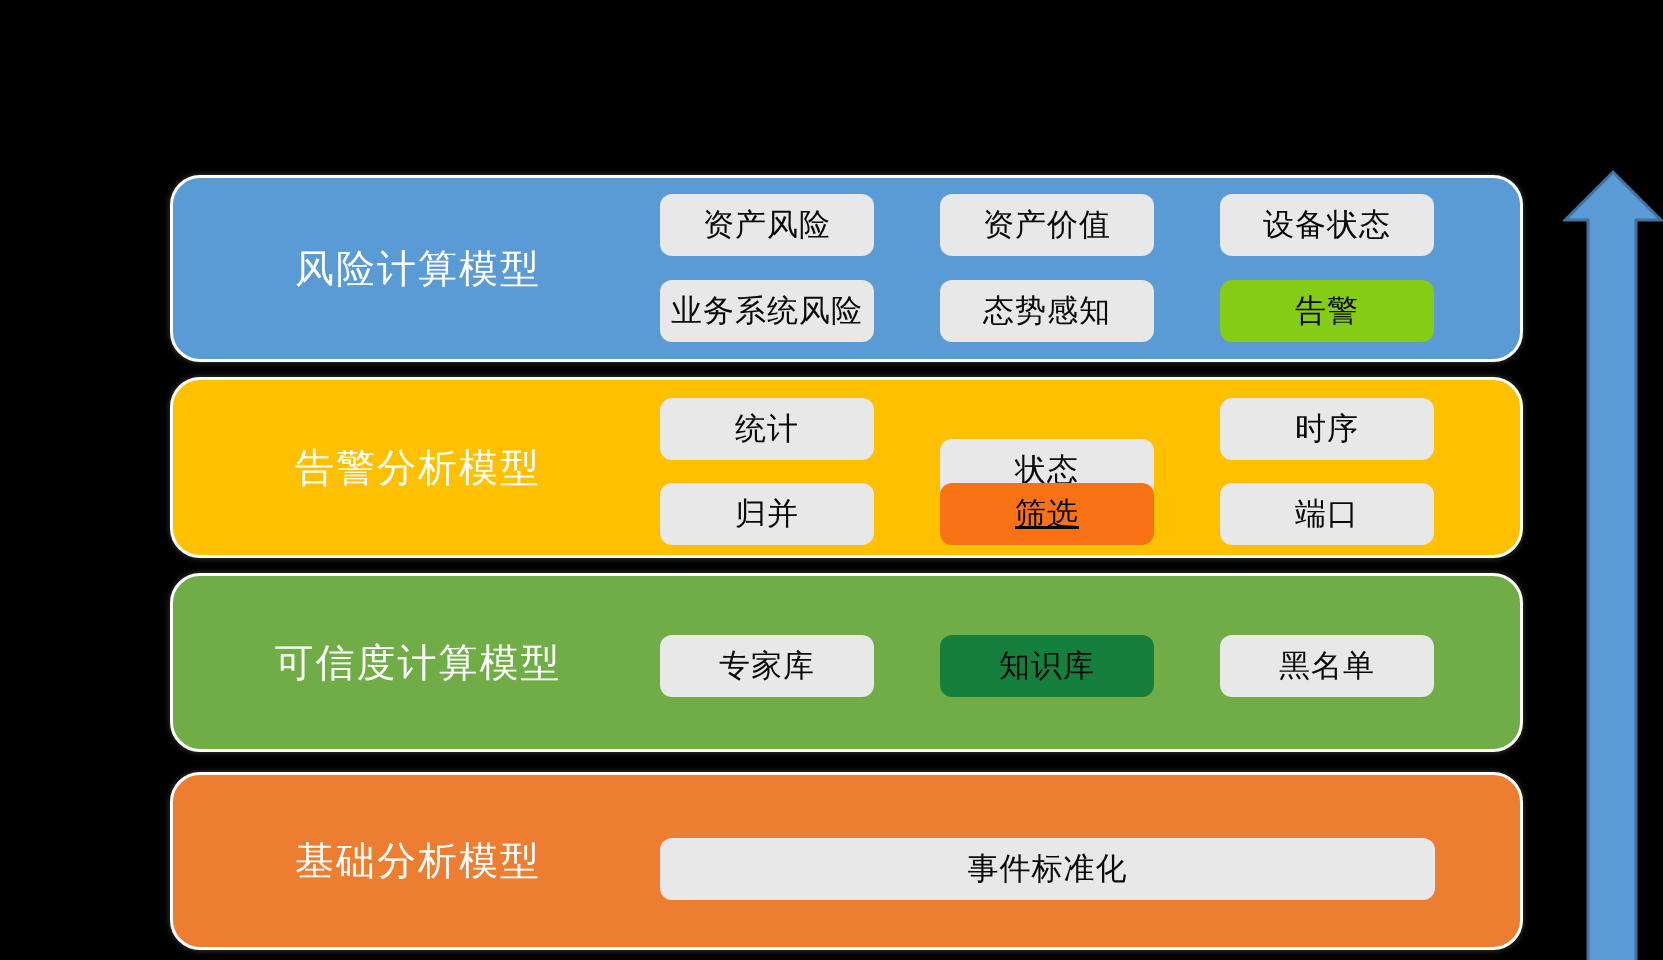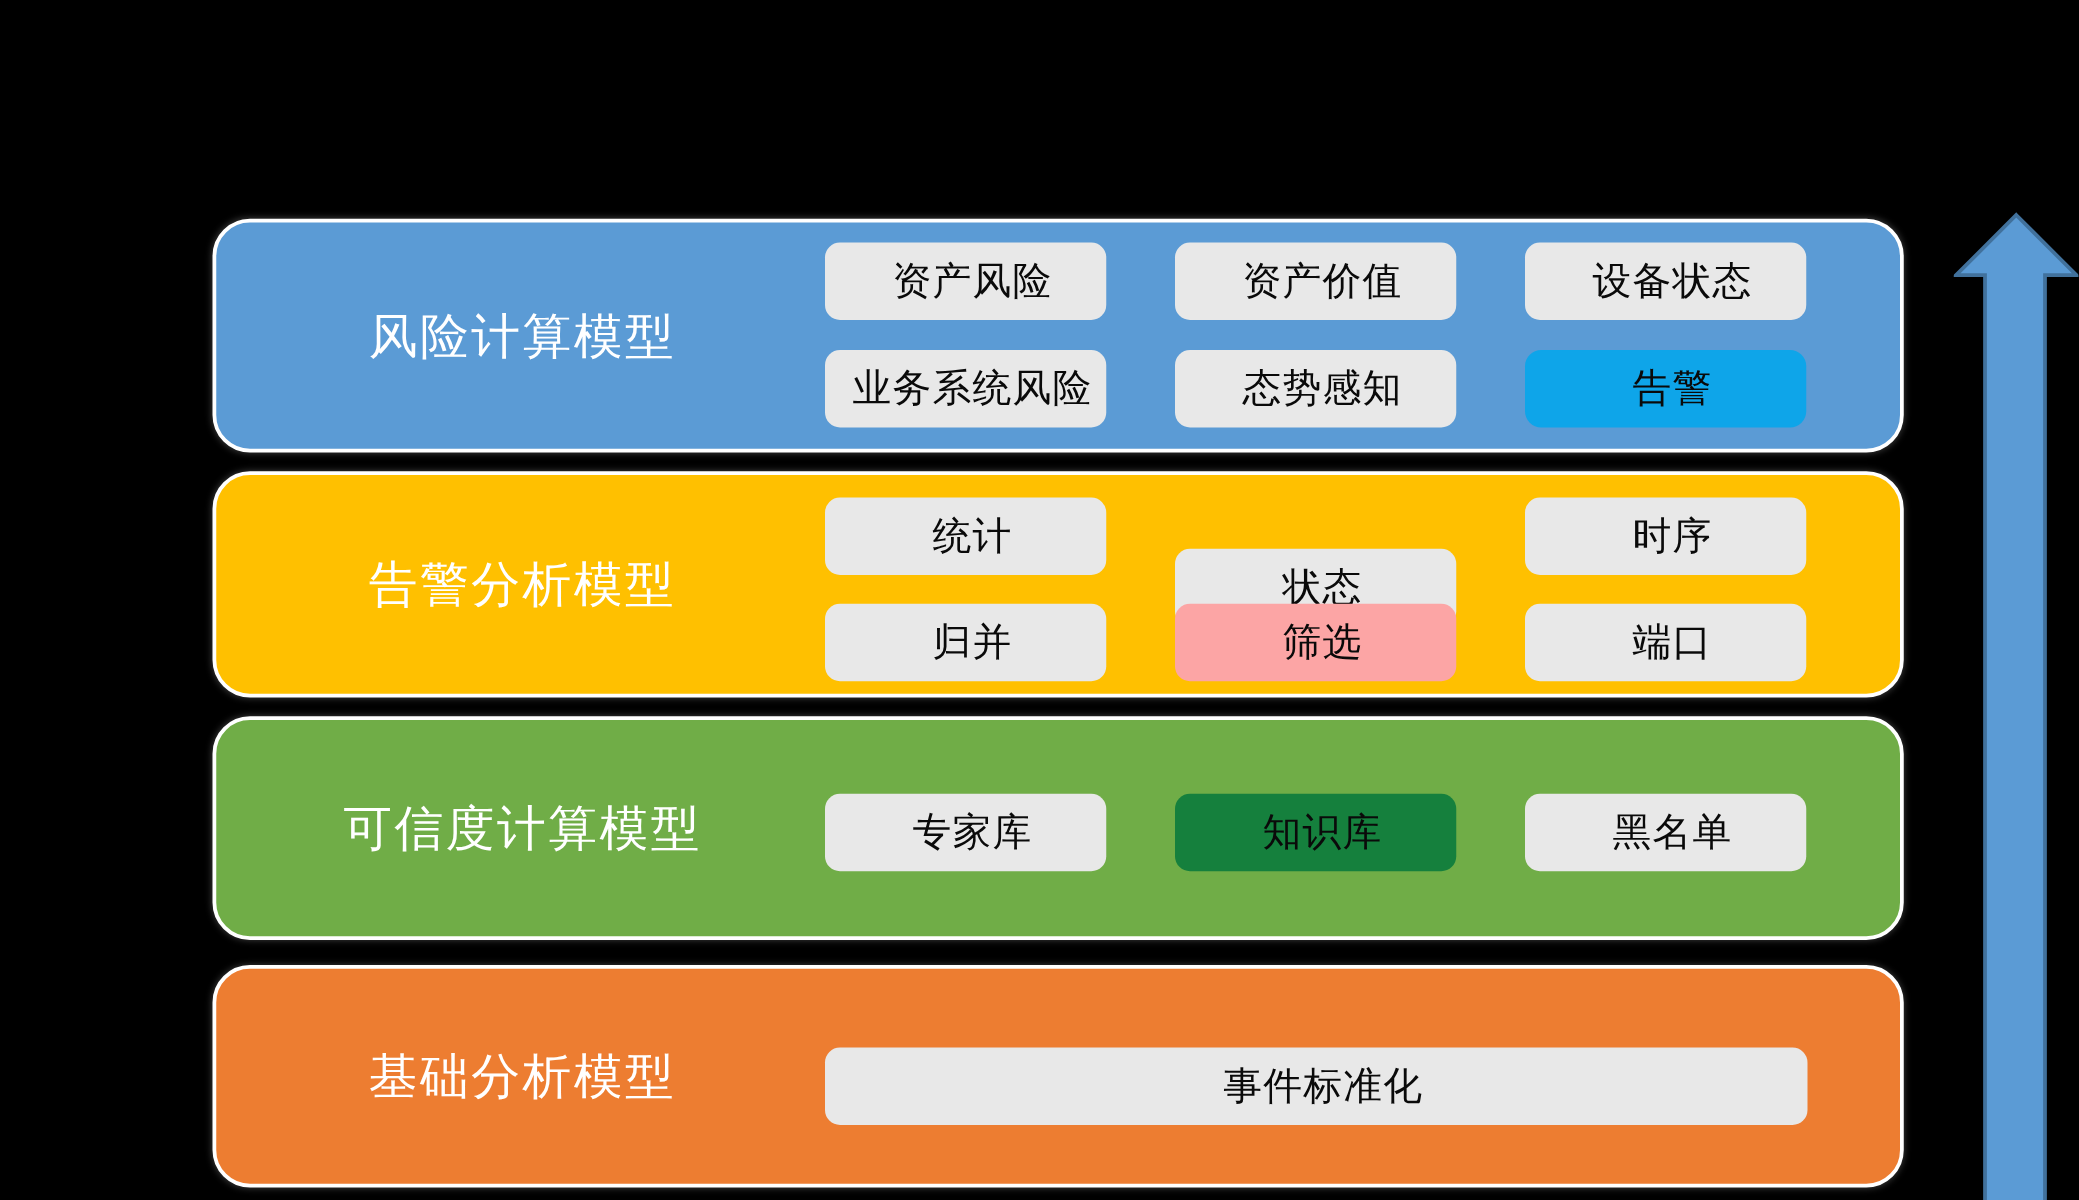--- a/index.html
+++ b/index.html
@@ -48,21 +48,20 @@
     width: 214px;
     height: 62px;
     border-radius: 12px;
     display: flex;
     align-items: center;
     justify-content: center;
     font-size: 31px;
     color: #0a0a0a;
     letter-spacing: 1px;
     white-space: nowrap;
-    padding-left: 11px;
   }
   
   .c1 { left: 487px; }
   .c2 { left: 767px; }
   .c3 { left: 1047px; }
   
   .band-risk  .r1 { top: 16px; }
   .band-risk  .r2 { top: 102px; }
   .band-alert .r1 { top: 18px; }
   .band-alert .r2 { top: 103px; }
@@ -85,30 +84,30 @@
 
 <div class="canvas">
 
   <div class="band band-risk" style="background-color: rgb(91, 155, 213);">
     <div class="band-label">风险计算模型</div>
     <div class="chip c1 r1" style="background-color: rgb(232, 232, 232);">资产风险</div>
     <div class="chip c2 r1" style="background-color: rgb(232, 232, 232);">资产价值</div>
     <div class="chip c3 r1" style="background-color: rgb(232, 232, 232);">设备状态</div>
     <div class="chip c1 r2" style="background-color: rgb(232, 232, 232); text-align: right;">业务系统风险</div>
     <div class="chip c2 r2" style="background-color: rgb(232, 232, 232);">态势感知</div>
-    <div class="chip c3 r2" style="background-color: #0ea5e9; border-radius: 13px;">告警</div>
+    <div class="chip c3 r2" style="background-color: #84cc16;">告警</div>
   </div>
 
   <div class="band band-alert" style="background-color: rgb(255, 192, 0);">
     <div class="band-label">告警分析模型</div>
     <div class="chip c1 r1" style="background-color: rgb(232, 232, 232);">统计</div>
     <div class="chip c2 r1" style="background-color: rgb(232, 232, 232); margin-top: 41px;">状态</div>
     <div class="chip c3 r1" style="background-color: rgb(232, 232, 232);">时序</div>
     <div class="chip c1 r2" style="background-color: rgb(232, 232, 232);">归并</div>
-    <div class="chip c2 r2" style="background-color: #fca5a5;">筛选</div>
+    <div class="chip c2 r2" style="background-color: #f97316; text-decoration: underline;">筛选</div>
     <div class="chip c3 r2" style="background-color: rgb(232, 232, 232); text-align: right;">端口</div>
   </div>
 
   <div class="band band-cred" style="background-color: rgb(112, 173, 71);">
     <div class="band-label">可信度计算模型</div>
     <div class="chip c1 r1" style="background-color: rgb(232, 232, 232);">专家库</div>
     <div class="chip c2 r1" style="background-color: #15803d;">知识库</div>
     <div class="chip c3 r1" style="background-color: rgb(232, 232, 232);">黑名单</div>
   </div>
 

